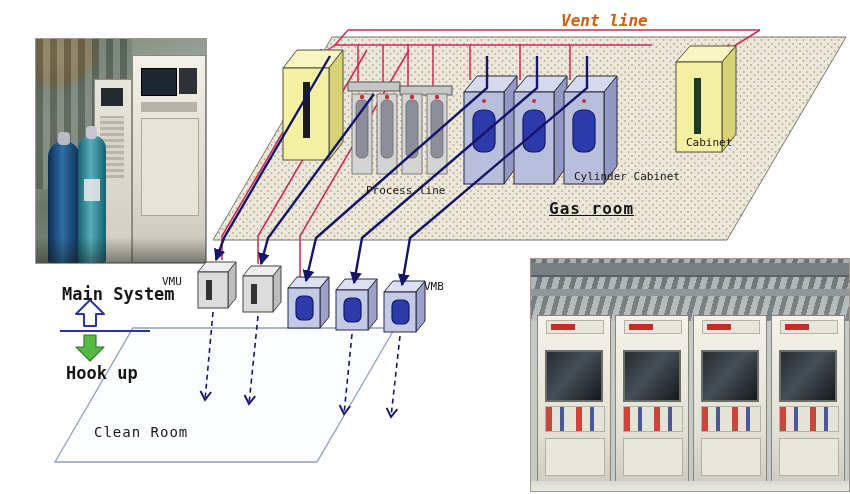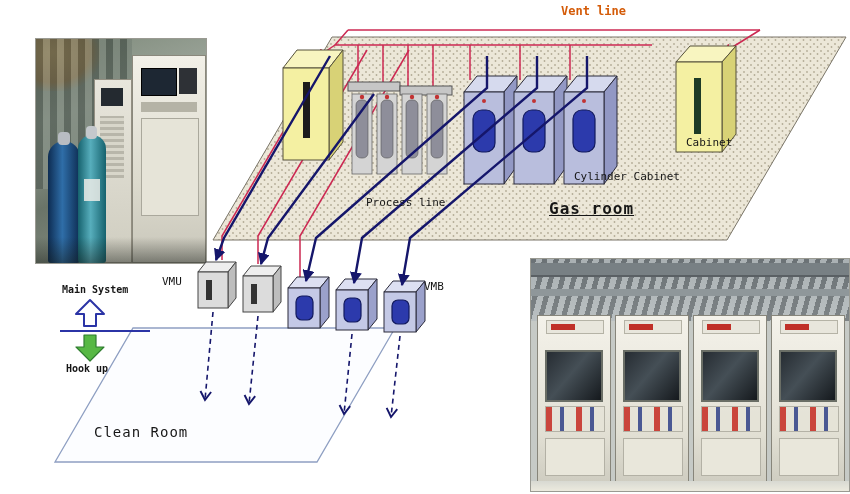--- a/index.html
+++ b/index.html
@@ -37,29 +37,29 @@
   .vmu-slot{fill:#333;}
   .vmb-front{fill:var(--vmb-blue,#c4c9e6);stroke:#2a2a3a;stroke-width:1;}
   .vmb-top{fill:#dde0f2;stroke:#2a2a3a;stroke-width:1;}
   .vmb-side{fill:#9ba1cb;stroke:#2a2a3a;stroke-width:1;}
   .arrow-up{fill:#ffffff;stroke:var(--blue-arrow,#2b34a6);stroke-width:2;stroke-linejoin:round;}
   .arrow-down{fill:var(--green-arrow,#57b844);stroke:#2f7d2f;stroke-width:1.2;stroke-linejoin:round;}
   .legend-line{stroke:var(--blue-arrow,#2b34a6);stroke-width:2;}
 
   
   .lbl{position:absolute;color:#161616;white-space:nowrap;}
-  .lbl-vent{left:561px;top:4px;font-size:12px;font-weight:bold;color:var(--vent-label,#d45b08);}
+  .lbl-vent{left:561px;top:11px;font-size:16px;font-weight:bold;color:var(--vent-label,#d45b08);font-style:italic;}
   .lbl-gas{left:549px;top:199px;font-size:16px;font-weight:bold;letter-spacing:1px;text-decoration:underline;}
-  .lbl-process{left:366px;top:196px;font-size:11px;}
+  .lbl-process{left:366px;top:184px;font-size:11px;}
   .lbl-cylcab{left:574px;top:170px;font-size:11px;}
   .lbl-scrubber{left:686px;top:136px;font-size:11px;}
   .lbl-vmu{left:162px;top:275px;font-size:11px;}
   .lbl-vmb{left:424px;top:280px;font-size:11px;}
-  .lbl-main{left:62px;top:284px;font-size:10px;font-weight:bold;}
-  .lbl-hook{left:66px;top:363px;font-size:10px;font-weight:bold;}
+  .lbl-main{left:62px;top:284px;font-size:17px;font-weight:bold;}
+  .lbl-hook{left:66px;top:363px;font-size:17px;font-weight:bold;}
   .lbl-clean{left:94px;top:424px;font-size:14px;letter-spacing:1px;text-align:center;}
 
   
   .photo{position:absolute;overflow:hidden;}
   .photo *{position:absolute;}
   .photo1{left:35px;top:38px;width:170px;height:224px;
           background:linear-gradient(160deg,#7c8878 0%,#9aa398 30%,#6a7468 60%,#8d968b 100%);
           border:1px solid #9a9a92;}
   .p1-glow{left:-8px;top:-8px;width:72px;height:60px;
            background:radial-gradient(ellipse at 35% 35%,#f0a84e,#c07a30 55%,rgba(192,122,48,0) 75%);}

